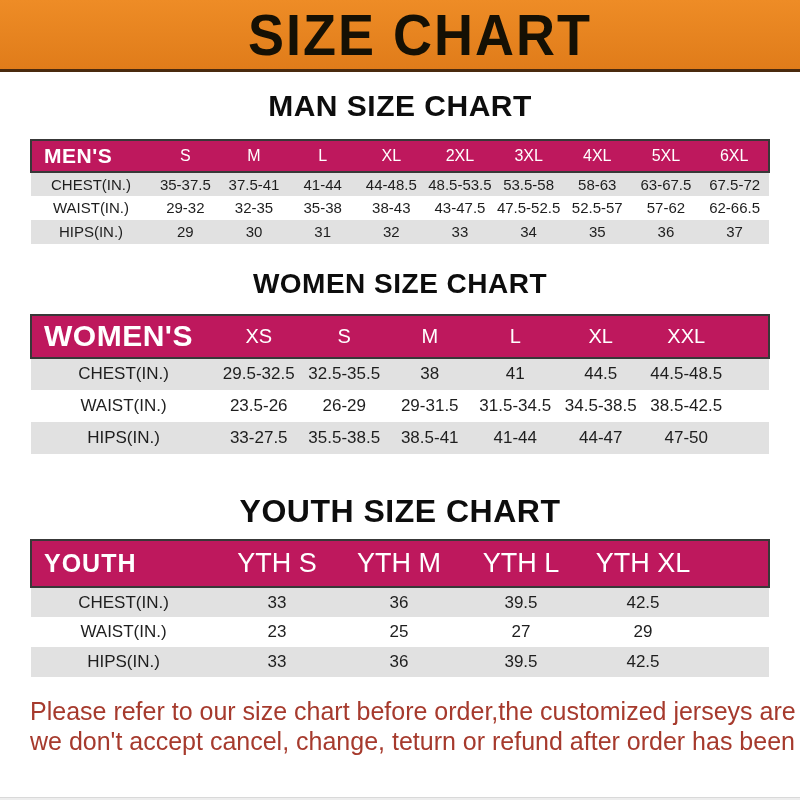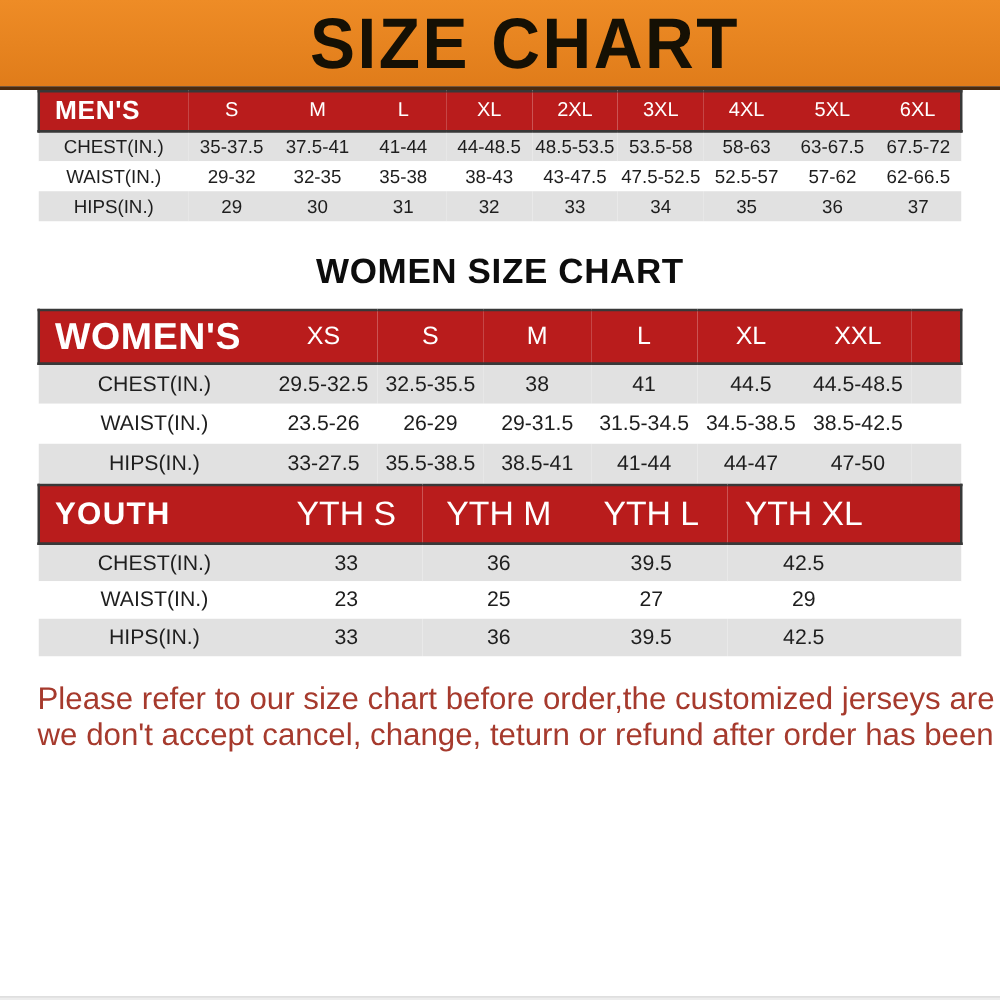--- a/index.html
+++ b/index.html
@@ -25,21 +25,21 @@
   .sec-men   .section-heading { font-size: 30px; margin: 17px 0 15px; }
   .sec-women .section-heading { font-size: 28px; margin: 24px 0 14px; }
   .sec-youth .section-heading { font-size: 32px; margin: 39px 0 10px; }
 
   .size-table {
     width: 740px; margin: 0 auto;
     border-collapse: collapse; table-layout: fixed;
   }
   .size-table thead { border: 2px solid #383838; }
   .size-table thead th {
-    background: #b91c1c; color: #ffffff; font-weight: 400;
+    background: #be185d; color: #ffffff; font-weight: 400;
     text-align: center; white-space: nowrap;
   }
   .size-table thead th.corner {
     text-align: left; padding-left: 12px; font-weight: 700; letter-spacing: 0.5px;
   }
   .size-table tbody tr:nth-child(odd)  { background: #e1e1e1; }
   .size-table tbody tr:nth-child(even) { background: #ffffff; }
   .size-table tbody th, .size-table tbody td {
     font-weight: 400; color: #1e1e1e; text-align: center; white-space: nowrap;
   }
@@ -72,20 +72,21 @@
 
 <div class="page">
 
   <header class="banner">
     <h1>SIZE CHART</h1>
   </header>
 
   <main>
 
     <section class="chart-section sec-men">
+      <h2 class="section-heading">MAN SIZE CHART</h2>
       <table class="size-table t-men">
           <colgroup>
             <col style="width: 120px;">
             <col>
             <col>
             <col>
             <col>
             <col>
             <col>
             <col>
@@ -201,20 +202,21 @@
               <td>41-44</td>
               <td>44-47</td>
               <td>47-50</td>
               <td></td>
             </tr>
           </tbody>
         </table>
     </section>
 
     <section class="chart-section sec-youth">
+      <h2 class="section-heading">YOUTH SIZE CHART</h2>
       <table class="size-table t-youth">
           <colgroup>
             <col style="width: 185px;">
             <col>
             <col>
             <col>
             <col>
             <col style="width: 65px;">
           </colgroup>
           <thead>

